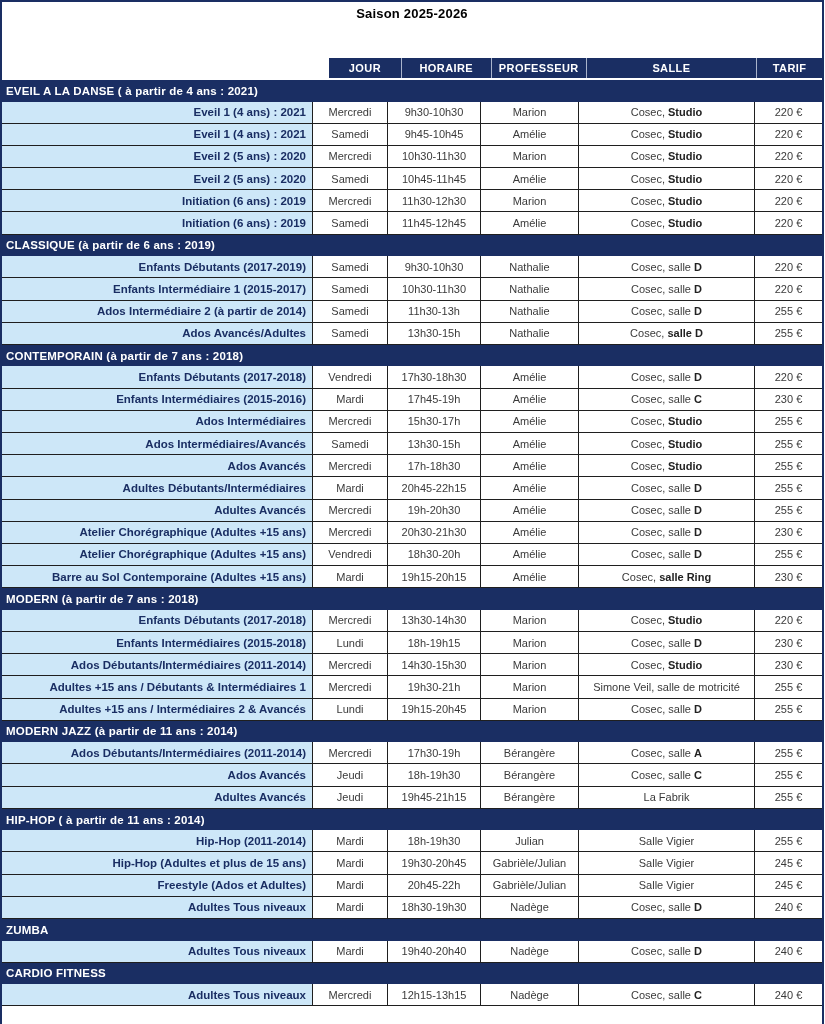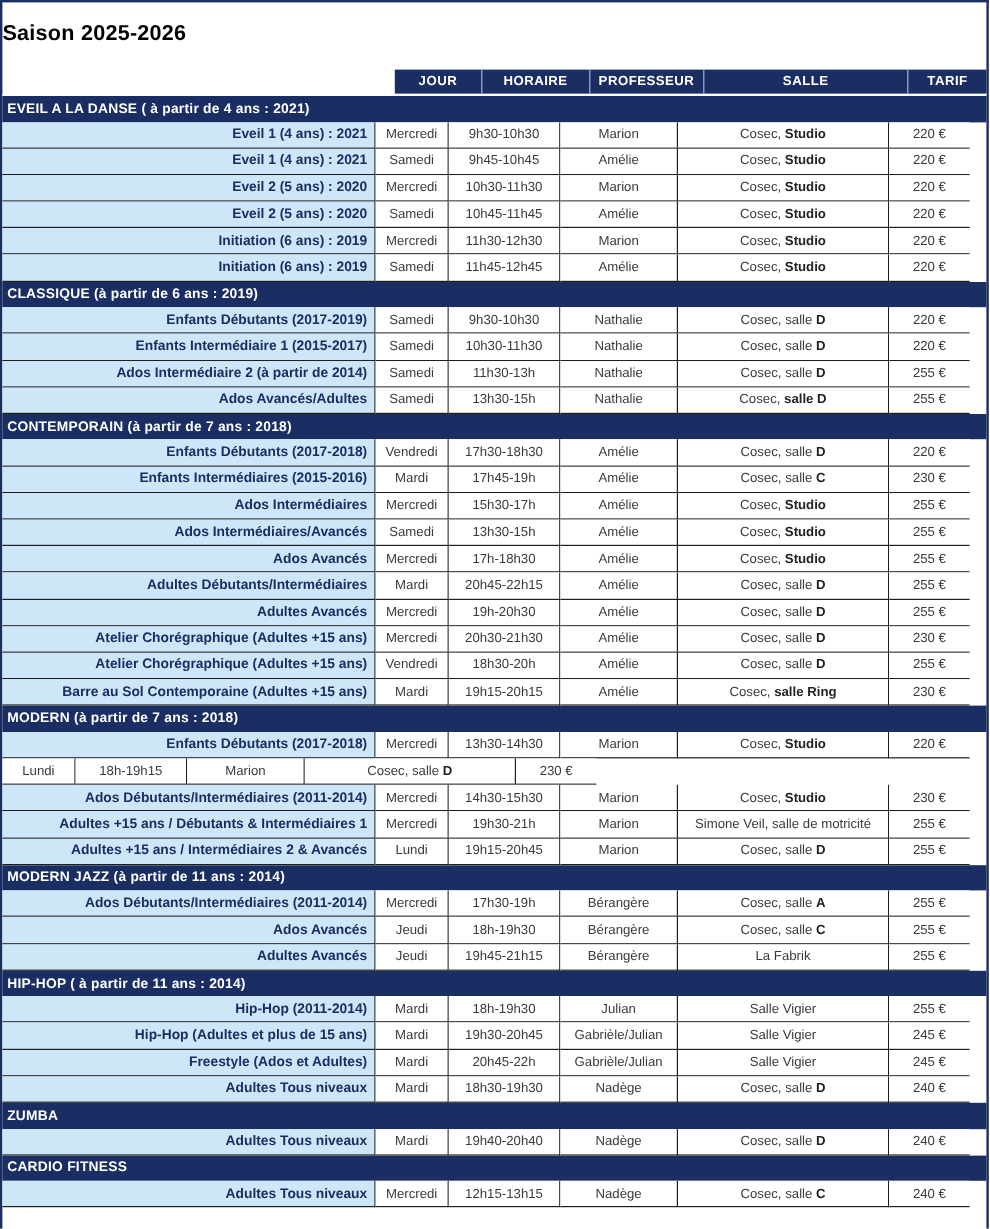--- a/index.html
+++ b/index.html
@@ -7,41 +7,41 @@
     --lightblue:#cde7f8;
     --line:#1f1f1f;
     --body-text:#3a3a3a;
   }
   *{margin:0;padding:0;box-sizing:border-box;}
   html,body{width:825px;height:1024px;overflow:hidden;background:#fff;
     font-family:"Liberation Sans",sans-serif;}
   .page{position:relative;width:824px;height:1024px;background:#fff;
     border-left:2px solid var(--navy);border-top:2px solid var(--navy);
     border-right:2px solid var(--navy);}
-  .title{height:56px;padding-top:15px;
-    font-size:18px;font-weight:bold;color:#000;letter-spacing:0.2px;}
+  .title{height:56px;padding-top:4px;text-align:center;
+    font-size:13px;font-weight:bold;color:#000;letter-spacing:0.2px;}
   .header-row{display:flex;height:20px;margin-left:26px;}
   .header-row .spacer{width:311px;background:#fff;}
   .hcell{background:var(--navy);color:#fff;font-weight:bold;font-size:11px;
     display:flex;align-items:center;justify-content:center;
     border-right:1px solid #aab4cc;letter-spacing:0.4px;}
   .hcell:last-child{border-right:none;}
   .w-jour{width:75px}.w-horaire{width:93px}.w-prof{width:98px}
   .w-salle{width:176px}.w-tarif{width:67px}
   .header-gap{height:2px;background:#fff;}
   .sec{height:21.5px;background:var(--navy);color:#fff;font-weight:bold;
     font-size:11.5px;display:flex;align-items:center;padding-left:4px;
     letter-spacing:0.2px;}
   .row{display:flex;height:22.2px;}
   .cell{border-right:1px solid var(--line);border-bottom:1px solid var(--line);
     display:flex;align-items:center;justify-content:center;font-size:11px;
     color:var(--body-text);background:#fff;overflow:hidden;white-space:nowrap;}
   .cell.label{width:311px;background:var(--lightblue);color:var(--navy);
     font-weight:bold;justify-content:flex-end;padding-right:6px;font-size:11.5px;}
-  .cell.jour{width:61px}
+  .cell.jour{width:75px}
   .cell.horaire{width:93px}
   .cell.prof{width:98px}
   .cell.salle{width:176px}
   .cell.tarif{width:67px;border-right:none}
   .cell.salle b{color:#222;font-weight:bold;}
   .cell.salle .plain{white-space:pre;}
 </style>
 </head>
 <body>
 
@@ -288,20 +288,21 @@
         <div class="cell jour">Mercredi</div>
         <div class="cell horaire">13h30-14h30</div>
         <div class="cell prof">Marion</div>
         <div class="cell salle">
           <span class="plain">Cosec, </span>
           <b>Studio</b>
         </div>
         <div class="cell tarif">220 €</div>
       </div>
       <div class="row">
+        <div class="cell label">Enfants Intermédiaires (2015-2018)</div>
         <div class="cell jour">Lundi</div>
         <div class="cell horaire">18h-19h15</div>
         <div class="cell prof">Marion</div>
         <div class="cell salle">
           <span class="plain">Cosec, salle </span>
           <b>D</b>
         </div>
         <div class="cell tarif">230 €</div>
       </div>
       <div class="row">

